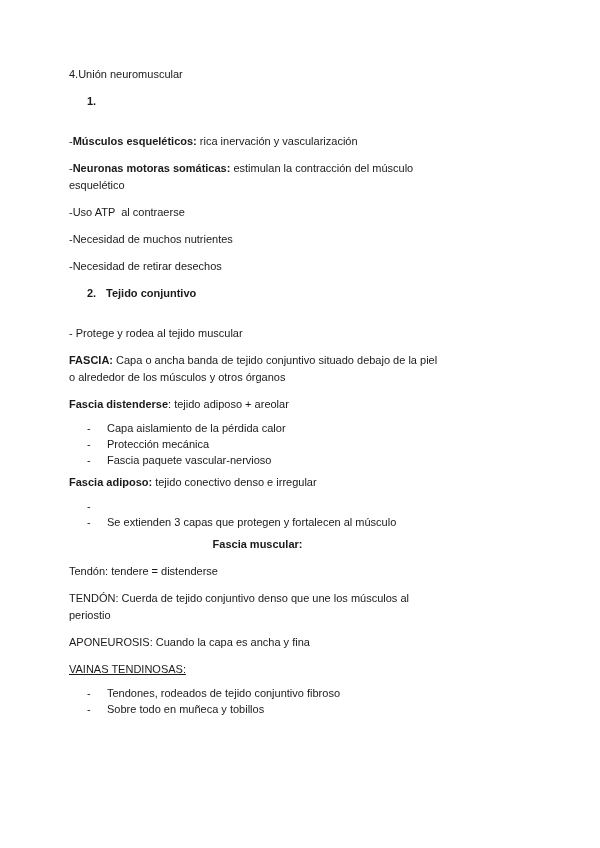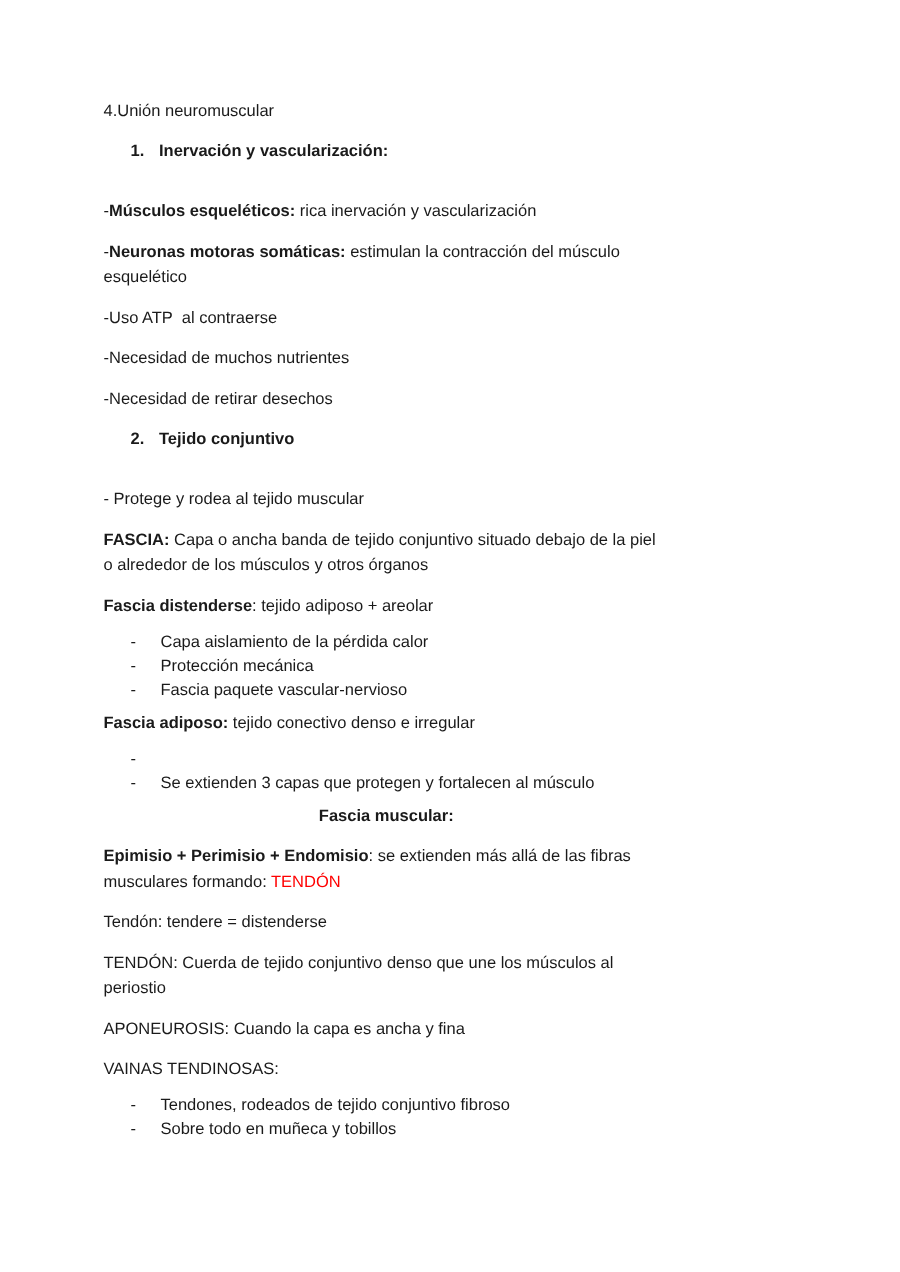--- a/index.html
+++ b/index.html
@@ -34,21 +34,21 @@
     display:flex;
     font-weight:bold;
     padding-left:18px;
     margin-bottom:23px;
   }
   p.heading .num{
     flex:0 0 19px;
   }
   .b{font-weight:bold;text-align:center;}
   .red{color:var(--red);}
-  .u{}
+  .u{text-decoration:underline;}
   ul.dash-list{
     list-style:none;
     margin:-3px 0 6px 0;
     padding:0 0 0 18px;
   }
   ul.dash-list li{
     display:flex;
     line-height:16px;
     white-space:pre-wrap;
   }
@@ -59,21 +59,20 @@
 </head>
 <body>
 
 <div class="page">
 
   <p>4.Unión neuromuscular</p>
 
 
   <p class="heading">
     <span class="num">1.</span>
-    <span>Inervación y vascularización:</span>
   </p>
 
   <p><span>-</span><span class="b">Músculos esqueléticos:</span><span> rica inervación y vascularización</span></p>
 
   <p><span>-</span><span class="b">Neuronas motoras somáticas:</span><span> estimulan la contracción del músculo esquelético</span></p>
 
   <p>-Uso ATP  al contraerse</p>
 
   <p>-Necesidad de muchos nutrientes</p>
 
@@ -98,21 +97,20 @@
 
   <p><span class="b">Fascia adiposo:</span><span> tejido conectivo denso e irregular</span></p>
 
   <ul class="dash-list">
     <li><span class="marker">-</span></li>
     <li><span class="marker">-</span><span>Se extienden 3 capas que protegen y fortalecen al músculo</span></li>
   </ul>
 
   <p class="b">Fascia muscular:</p>
 
-  <p><span class="b">Epimisio + Perimisio + Endomisio</span><span>: se extienden más allá de las fibras musculares formando: </span><span class="red">TENDÓN</span></p>
 
   <p>Tendón: tendere = distenderse</p>
 
   <p>TENDÓN: Cuerda de tejido conjuntivo denso que une los músculos al periostio</p>
 
   <p>APONEUROSIS: Cuando la capa es ancha y fina</p>
 
   <p><span class="u">VAINAS TENDINOSAS:</span></p>
 
   <ul class="dash-list">

